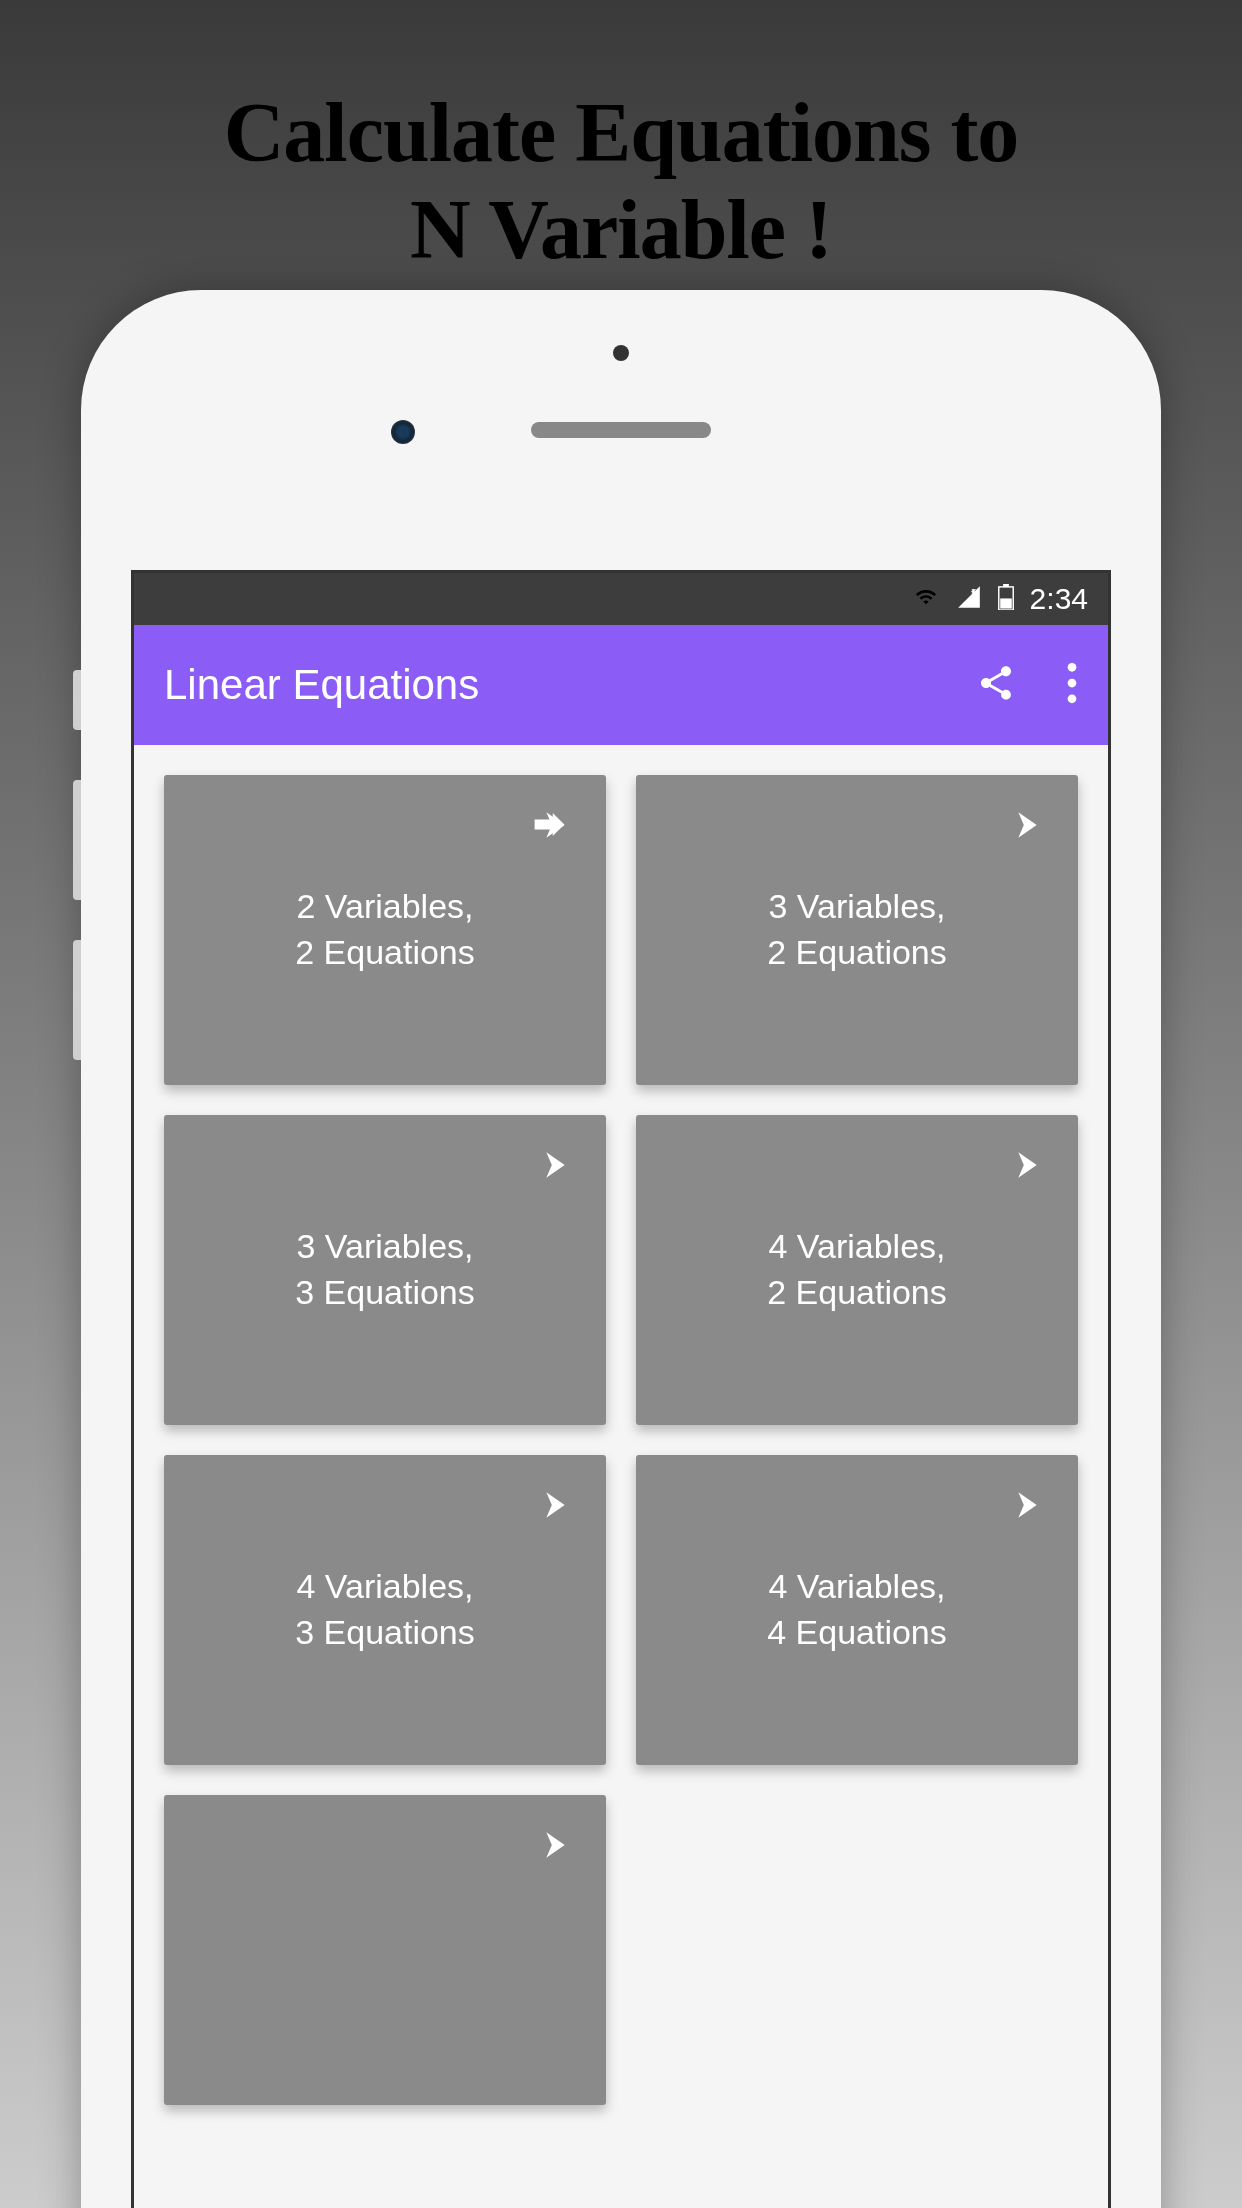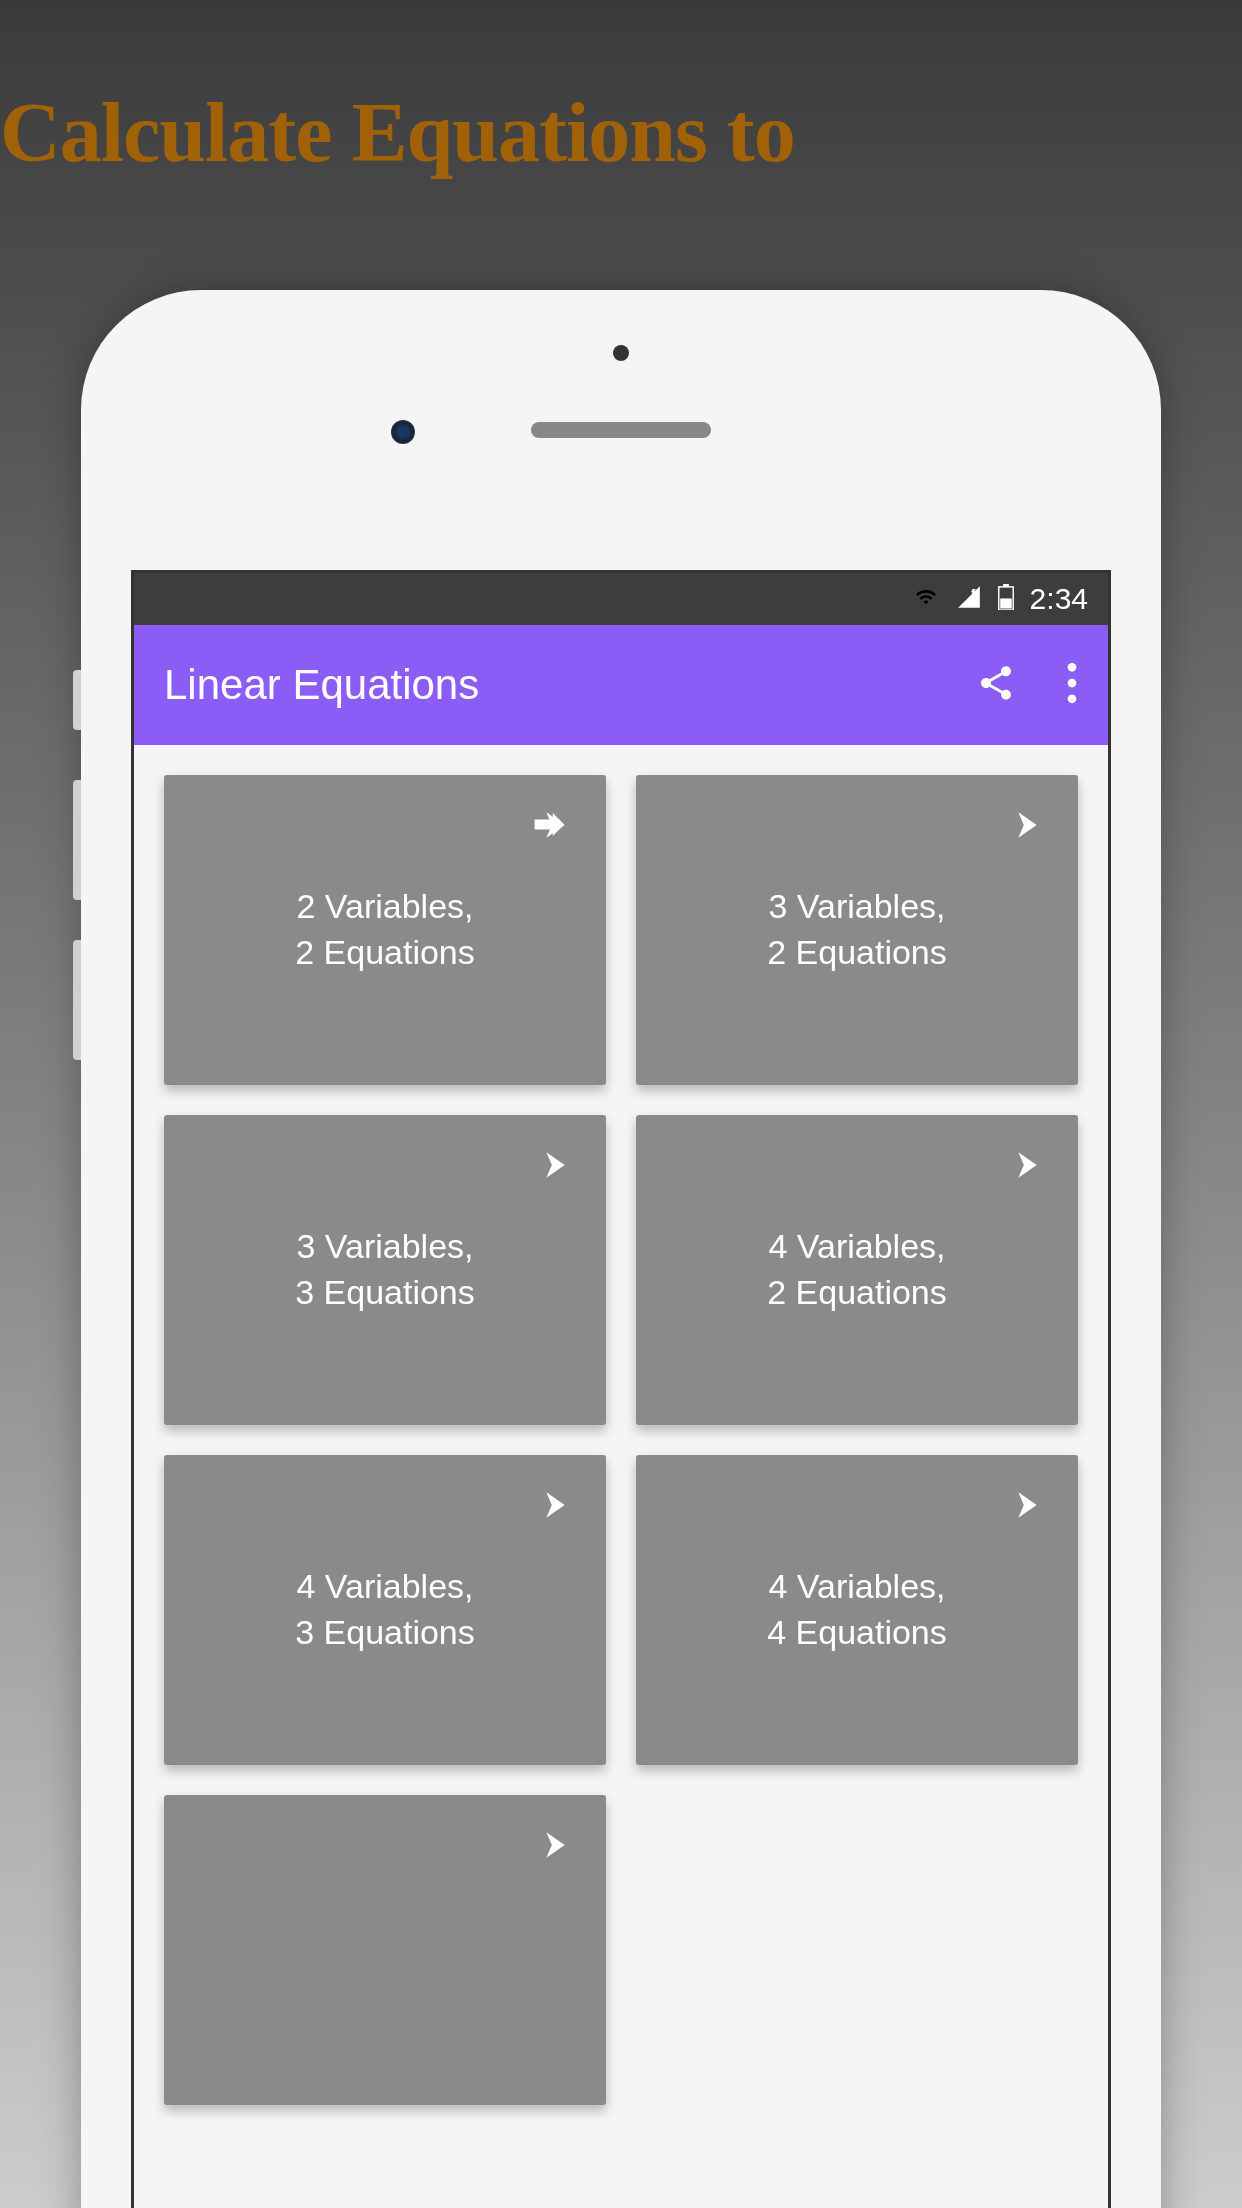--- a/index.html
+++ b/index.html
@@ -11,21 +11,22 @@
     body {
       width: 1242px;
       height: 2208px;
       background: linear-gradient(180deg, #3a3a3a 0%, #cccccc 100%);
       font-family: Georgia, 'Times New Roman', serif;
       overflow: hidden;
       position: relative;
     }
     
     .promo-title {
-      color: #a16207;
+      text-align: center;
+      color: #000000;
       font-size: 84px;
       font-weight: bold;
       line-height: 1.15;
       padding-top: 85px;
       font-family: 'Georgia', serif;
       letter-spacing: -1px;
     }
     
     .phone-frame {
       position: absolute;
@@ -179,20 +180,21 @@
       text-align: center;
       line-height: 1.35;
       font-weight: 400;
     }
   </style>
 </head>
 <body>
 
 <div class="promo-title">
   <span>Calculate Equations to</span><br>
+  <span>N Variable !</span>
 </div>
 
 <div class="phone-frame">
   <div class="phone-speaker"></div>
   <div class="phone-camera"></div>
   <div class="phone-earpiece"></div>
   <div class="phone-side-btn side-btn-1"></div>
   <div class="phone-side-btn side-btn-2"></div>
   <div class="phone-side-btn side-btn-3"></div>
 

